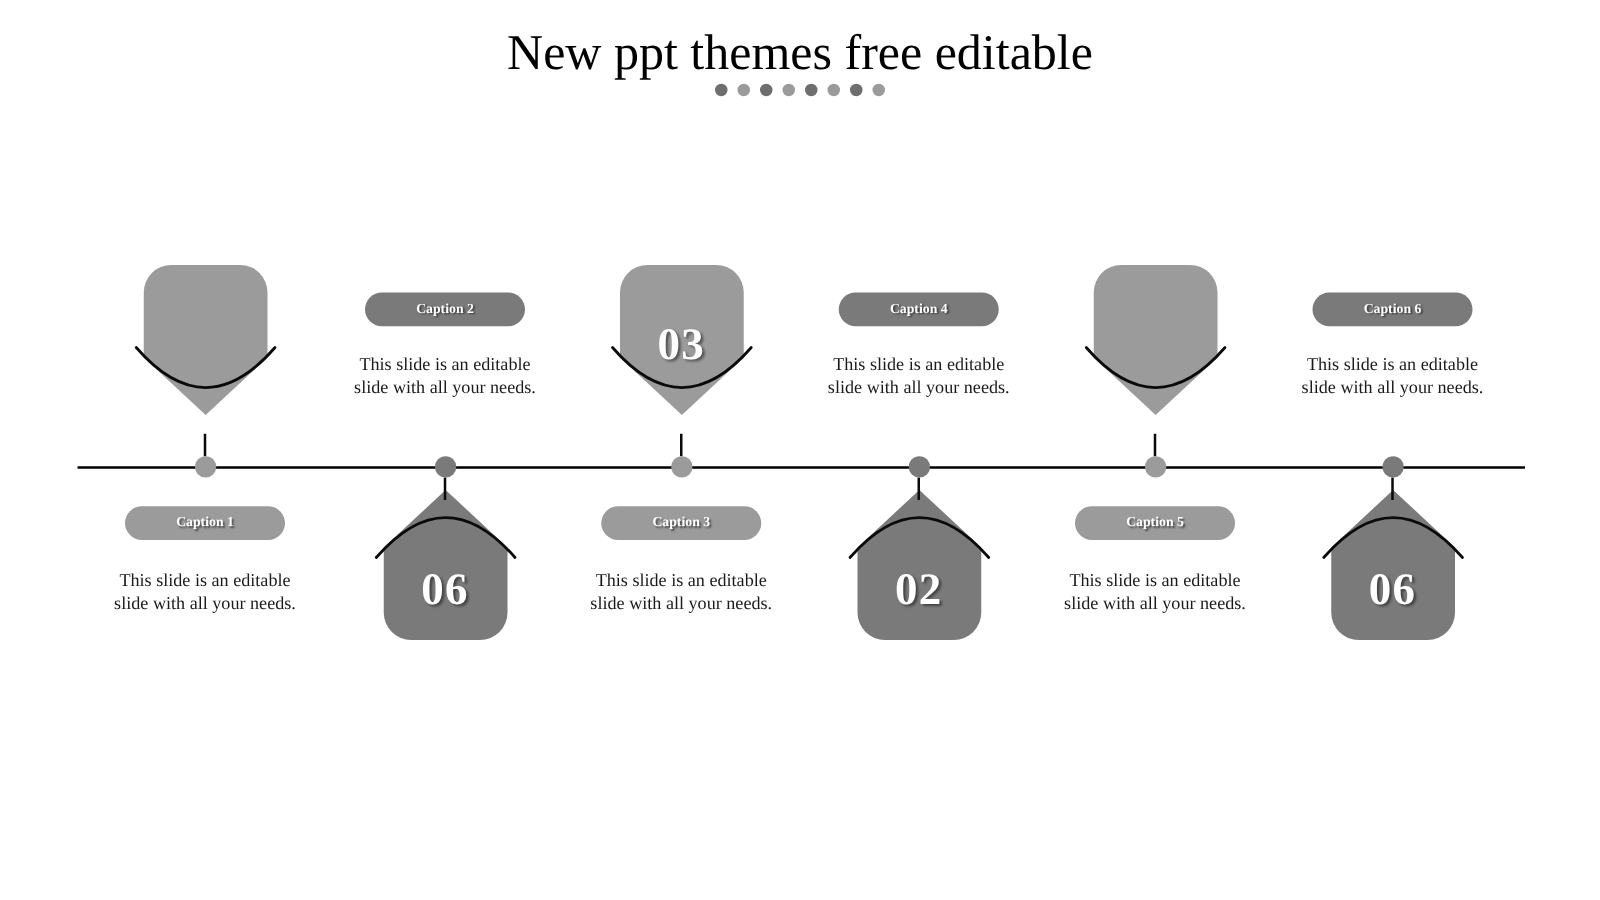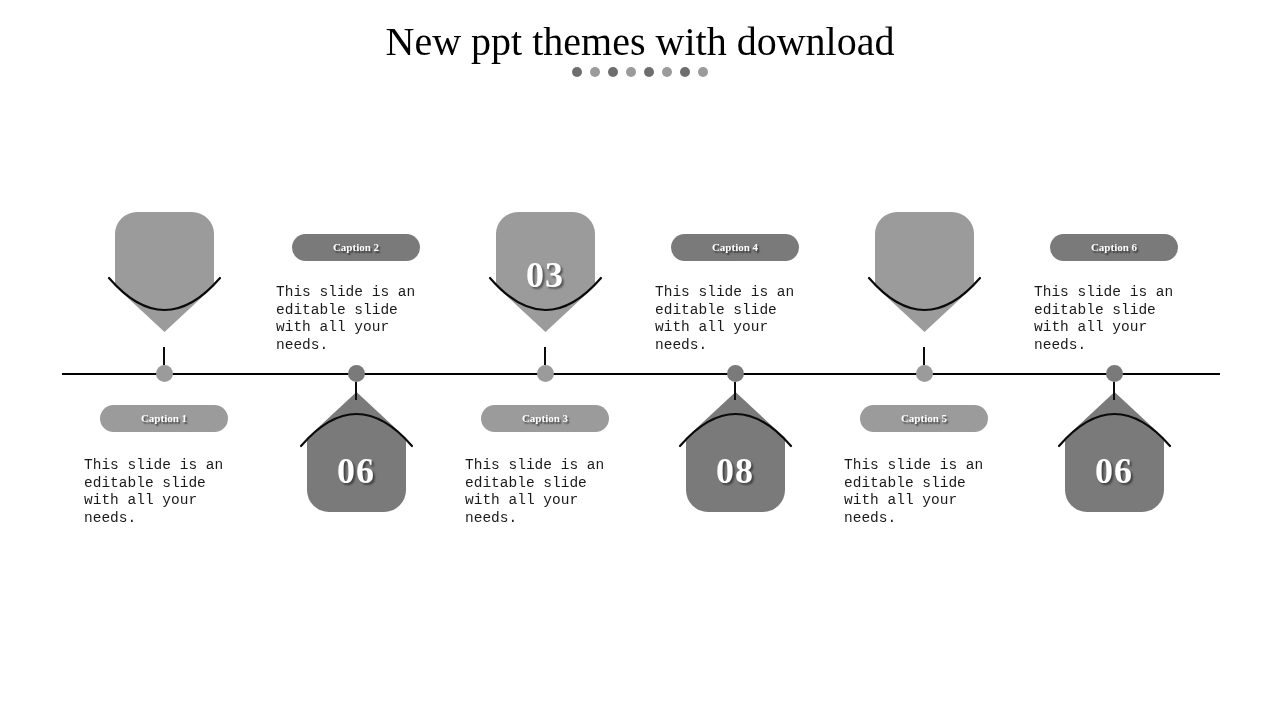--- a/index.html
+++ b/index.html
@@ -96,36 +96,35 @@
     white-space:nowrap;
   }
   .caption.above{top:234px;}
   .caption.below{top:405px;}
 
   
   .body-txt{
     position:absolute;
     width:160px;
     margin-left:-80px;
-    text-align:left;
+    text-align:center;
     font-size:14.5px;
     line-height:17.5px;
     color:#1a1a1a;
     z-index:7;
-    font-family:Liberation Mono, monospace;
   }
   .body-txt.above{top:284px;}
   .body-txt.below{top:457px;}
 </style>
 </head>
 <body>
 
 <div id="slide">
 
-  <div class="title">New ppt themes with download</div>
+  <div class="title">New ppt themes free editable</div>
   <div class="dots" id="divider-dots"><i style="background: rgb(110, 110, 110);"></i><i style="background: rgb(155, 155, 155);"></i><i style="background: rgb(110, 110, 110);"></i><i style="background: rgb(155, 155, 155);"></i><i style="background: rgb(110, 110, 110);"></i><i style="background: rgb(155, 155, 155);"></i><i style="background: rgb(110, 110, 110);"></i><i style="background: rgb(155, 155, 155);"></i></div>
 
   <div class="axis"></div>
 
   <div id="nodes-layer">
       <div class="pin up" style="left: 164px;">
         <svg viewBox="0 0 115 120">
           <path d="M 8 22 A 22 22 0 0 1 30 0 L 85 0 A 22 22 0 0 1 107 22 L 107 74 L 57.5 120 L 8 74 Z" fill="#9b9b9b"></path>
           <path d="M 2 66 Q 57.5 130 113 66" fill="none" stroke="#0a0a0a" stroke-width="2.2" stroke-linecap="round"></path>
         </svg>
@@ -154,21 +153,21 @@
       </div>
       <div class="stem up" style="left: 545px;"></div>
       <div class="node-dot" style="left: 545px; background: rgb(155, 155, 155);"></div>
       <div class="caption below" style="left: 545px; background: rgb(155, 155, 155);">Caption 3</div>
       <div class="body-txt below" style="left: 545px;">This slide is an editable slide with all your needs.</div>
       <div class="pin down" style="left: 735px;">
         <svg viewBox="0 0 115 120">
           <path d="M 8 98 A 22 22 0 0 0 30 120 L 85 120 A 22 22 0 0 0 107 98 L 107 46 L 57.5 0 L 8 46 Z" fill="#7a7a7a"></path>
           <path d="M 2 54 Q 57.5 -10 113 54" fill="none" stroke="#0a0a0a" stroke-width="2.2" stroke-linecap="round"></path>
         </svg>
-        <div class="num">08</div>
+        <div class="num">02</div>
       </div>
       <div class="stem down" style="left: 735px;"></div>
       <div class="node-dot" style="left: 735px; background: rgb(122, 122, 122);"></div>
       <div class="caption above" style="left: 735px; background: rgb(122, 122, 122);">Caption 4</div>
       <div class="body-txt above" style="left: 735px;">This slide is an editable slide with all your needs.</div>
       <div class="pin up" style="left: 924px;">
         <svg viewBox="0 0 115 120">
           <path d="M 8 22 A 22 22 0 0 1 30 0 L 85 0 A 22 22 0 0 1 107 22 L 107 74 L 57.5 120 L 8 74 Z" fill="#9b9b9b"></path>
           <path d="M 2 66 Q 57.5 130 113 66" fill="none" stroke="#0a0a0a" stroke-width="2.2" stroke-linecap="round"></path>
         </svg>

